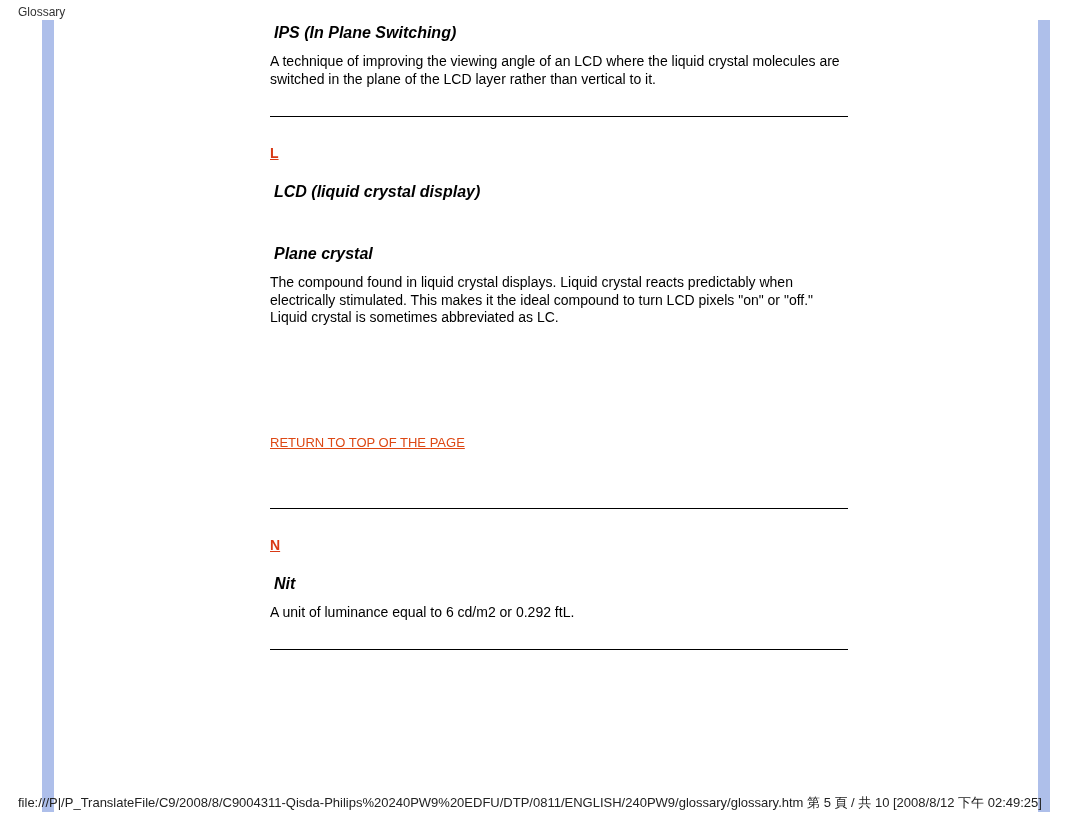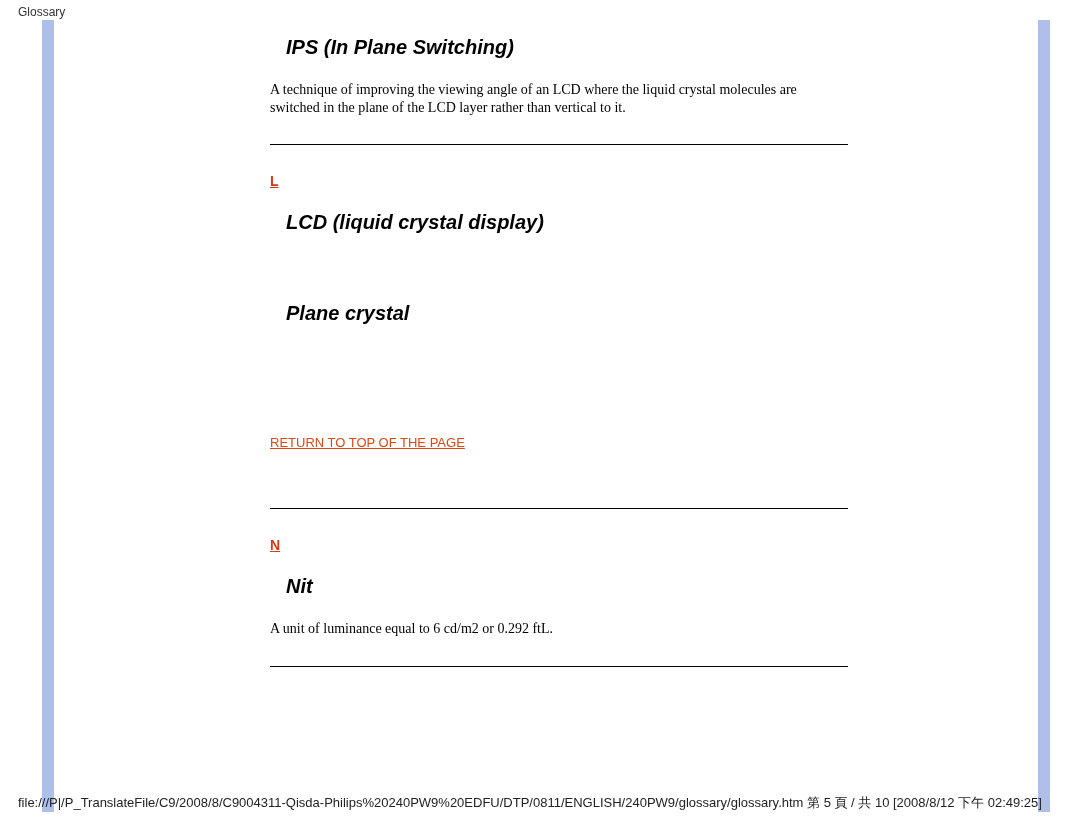--- a/index.html
+++ b/index.html
@@ -46,27 +46,26 @@
   }
   .content {
     position: absolute;
     left: 228px;
     top: 0;
     width: 578px;
   }
   .term-title {
     font-weight: bold;
     font-style: italic;
-    font-size: 20px;
-    margin: 16px;
+    font-size: 16px;
+    margin: 4px;
   }
   .body-text {
-    margin-top: 22px;
+    margin-top: 11px;
     line-height: 1.25;
-    font-family: Liberation Serif, serif;
   }
   hr.sep {
     margin: 28px 0 28px 0;
     border: none;
     border-top: 1px solid #000;
   }
   .section-letter {
     color: #d93915;
     font-weight: bold;
     text-decoration: underline;
@@ -111,20 +110,21 @@
     <span class="section-letter">L</span>
 
     <div>
       <p class="term-title">LCD (liquid crystal display)</p>
     </div>
 
     <div class="spacer-md"></div>
 
     <div>
       <p class="term-title">Plane crystal</p>
+      <p class="body-text">The compound found in liquid crystal displays. Liquid crystal reacts predictably when electrically stimulated. This makes it the ideal compound to turn LCD pixels "on" or "off." Liquid crystal is sometimes abbreviated as LC.</p>
     </div>
 
     <div class="spacer-md"></div>
 
 
     <div style="height:58px"></div>
 
     <a class="return-link" href="#">RETURN TO TOP OF THE PAGE</a>
 
     <div style="height:58px"></div>

